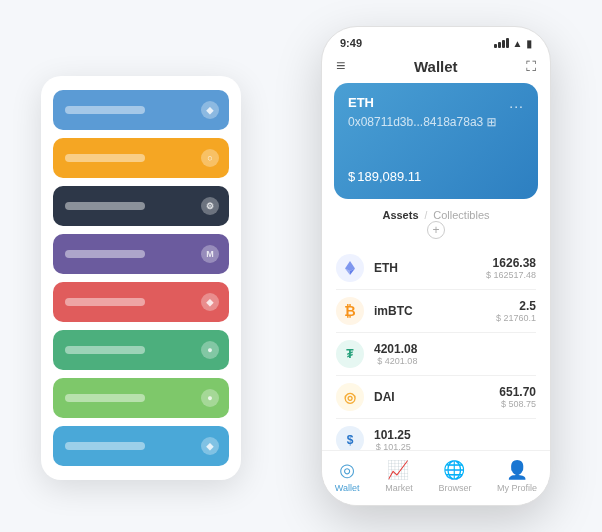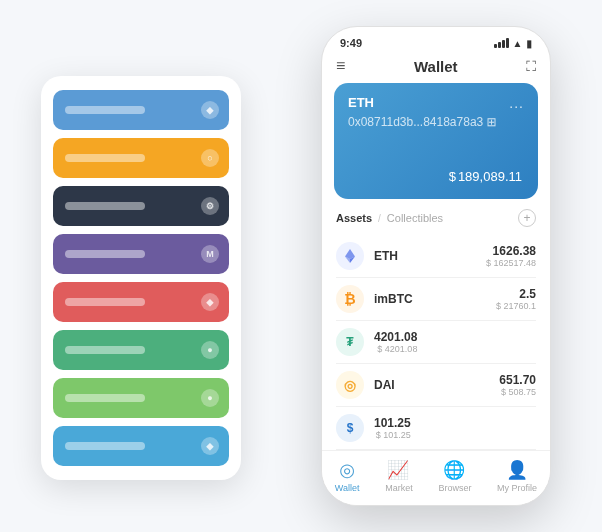--- a/index.html
+++ b/index.html
@@ -165,36 +165,36 @@
 
     .eth-address {
       font-size: 12px;
       color: rgba(255,255,255,0.75);
       margin-bottom: 10px;
     }
 
     .eth-amount {
       font-size: 22px;
       font-weight: 700;
-      text-align: right;
       margin-top: 32px;
     }
 
     .eth-amount span {
       font-size: 13px;
       font-weight: 400;
       margin-right: 2px;
     }
 
     
     .assets-header {
       display: flex;
       align-items: center;
       justify-content: space-between;
       padding: 0 14px 8px;
+      flex-direction: column;
     }
 
     .assets-tabs {
       display: flex;
       gap: 6px;
       align-items: center;
     }
 
     .assets-tab-active {
       font-size: 11px;

